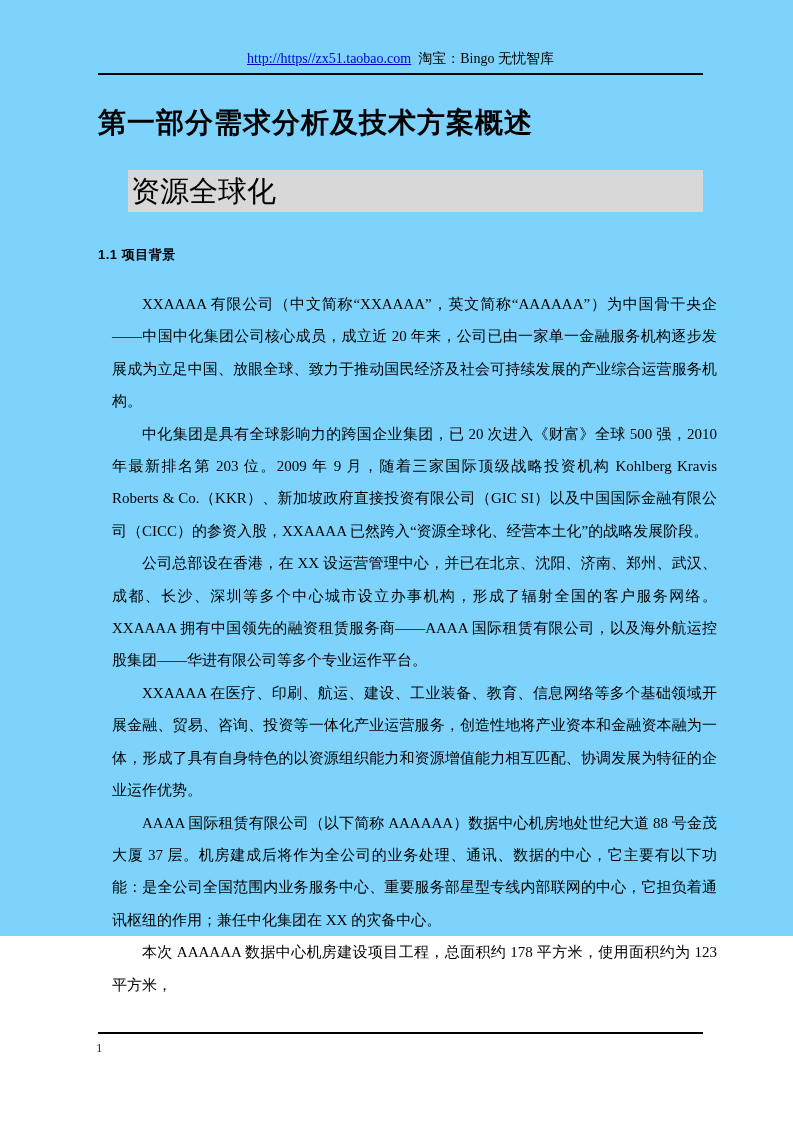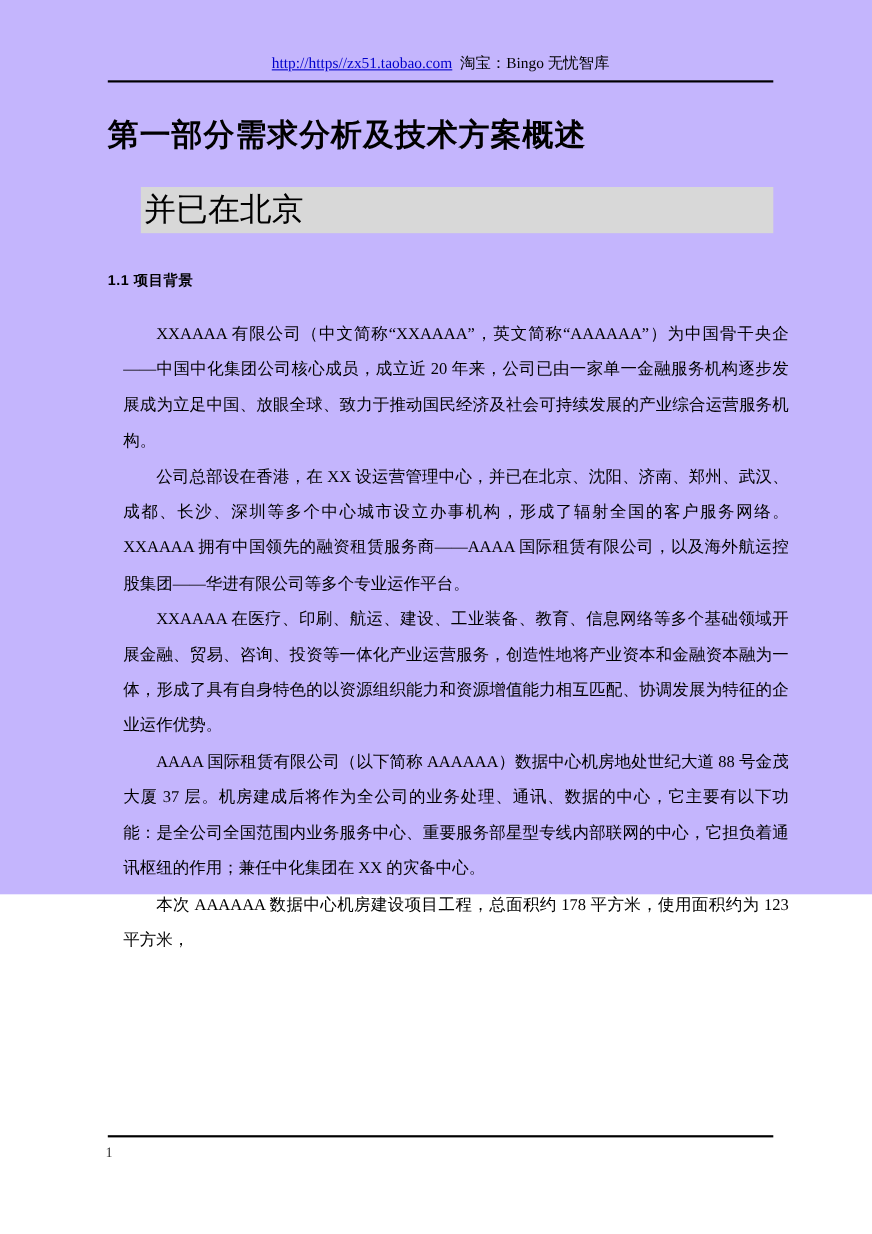--- a/index.html
+++ b/index.html
@@ -6,22 +6,22 @@
   html, body { background: #ffffff; }
   body {
     width: 793px; height: 1122px;
     position: relative;
     font-family: "Liberation Serif", serif;
     color: #000000;
     overflow: hidden;
   }
   .page {
     position: absolute; left: 0; top: 0;
-    width: 793px; height: 813px;
-    background: #c4b5fd;
+    width: 793px; height: 936px;
+    background: #7dd3fc;
   }
   
   .header {
     position: absolute; top: 48px; left: 98px; width: 605px;
     text-align: center;
     font-size: 14px; line-height: 22px;
     white-space: nowrap;
   }
   .header-link {
     color: #0000cc;
@@ -78,26 +78,27 @@
 <div class="page">
 
   <div class="header">
     <a class="header-link" href="#">http://https//zx51.taobao.com</a><span class="header-shop">淘宝：Bingo 无忧智库</span>
   </div>
 
   <div class="header-rule"></div>
 
   <div class="doc-title">第一部分需求分析及技术方案概述</div>
 
-  <div class="chapter-bar">并已在北京</div>
+  <div class="chapter-bar">资源全球化</div>
 
   <div class="section-title">1.1 项目背景</div>
 
   <div class="body-text">
     <p>XXAAAA 有限公司（中文简称“XXAAAA”，英文简称“AAAAAA”）为中国骨干央企——中国中化集团公司核心成员，成立近 20 年来，公司已由一家单一金融服务机构逐步发展成为立足中国、放眼全球、致力于推动国民经济及社会可持续发展的产业综合运营服务机构。</p>
+    <p>中化集团是具有全球影响力的跨国企业集团，已 20 次进入《财富》全球 500 强，2010 年最新排名第 203 位。2009 年 9 月，随着三家国际顶级战略投资机构 Kohlberg Kravis Roberts &amp; Co.（KKR）、新加坡政府直接投资有限公司（GIC SI）以及中国国际金融有限公司（CICC）的参资入股，XXAAAA 已然跨入“资源全球化、经营本土化”的战略发展阶段。</p>
     <p>公司总部设在香港，在 XX 设运营管理中心，并已在北京、沈阳、济南、郑州、武汉、成都、长沙、深圳等多个中心城市设立办事机构，形成了辐射全国的客户服务网络。XXAAAA 拥有中国领先的融资租赁服务商——AAAA 国际租赁有限公司，以及海外航运控股集团——华进有限公司等多个专业运作平台。</p>
     <p>XXAAAA 在医疗、印刷、航运、建设、工业装备、教育、信息网络等多个基础领域开展金融、贸易、咨询、投资等一体化产业运营服务，创造性地将产业资本和金融资本融为一体，形成了具有自身特色的以资源组织能力和资源增值能力相互匹配、协调发展为特征的企业运作优势。</p>
     <p>AAAA 国际租赁有限公司（以下简称 AAAAAA）数据中心机房地处世纪大道 88 号金茂大厦 37 层。机房建成后将作为全公司的业务处理、通讯、数据的中心，它主要有以下功能：是全公司全国范围内业务服务中心、重要服务部星型专线内部联网的中心，它担负着通讯枢纽的作用；兼任中化集团在 XX 的灾备中心。</p>
     <p>本次 AAAAAA 数据中心机房建设项目工程，总面积约 178 平方米，使用面积约为 123 平方米，</p>
   </div>
 
   <div class="footer-rule"></div>
 
   <div class="page-number">1</div>
 

